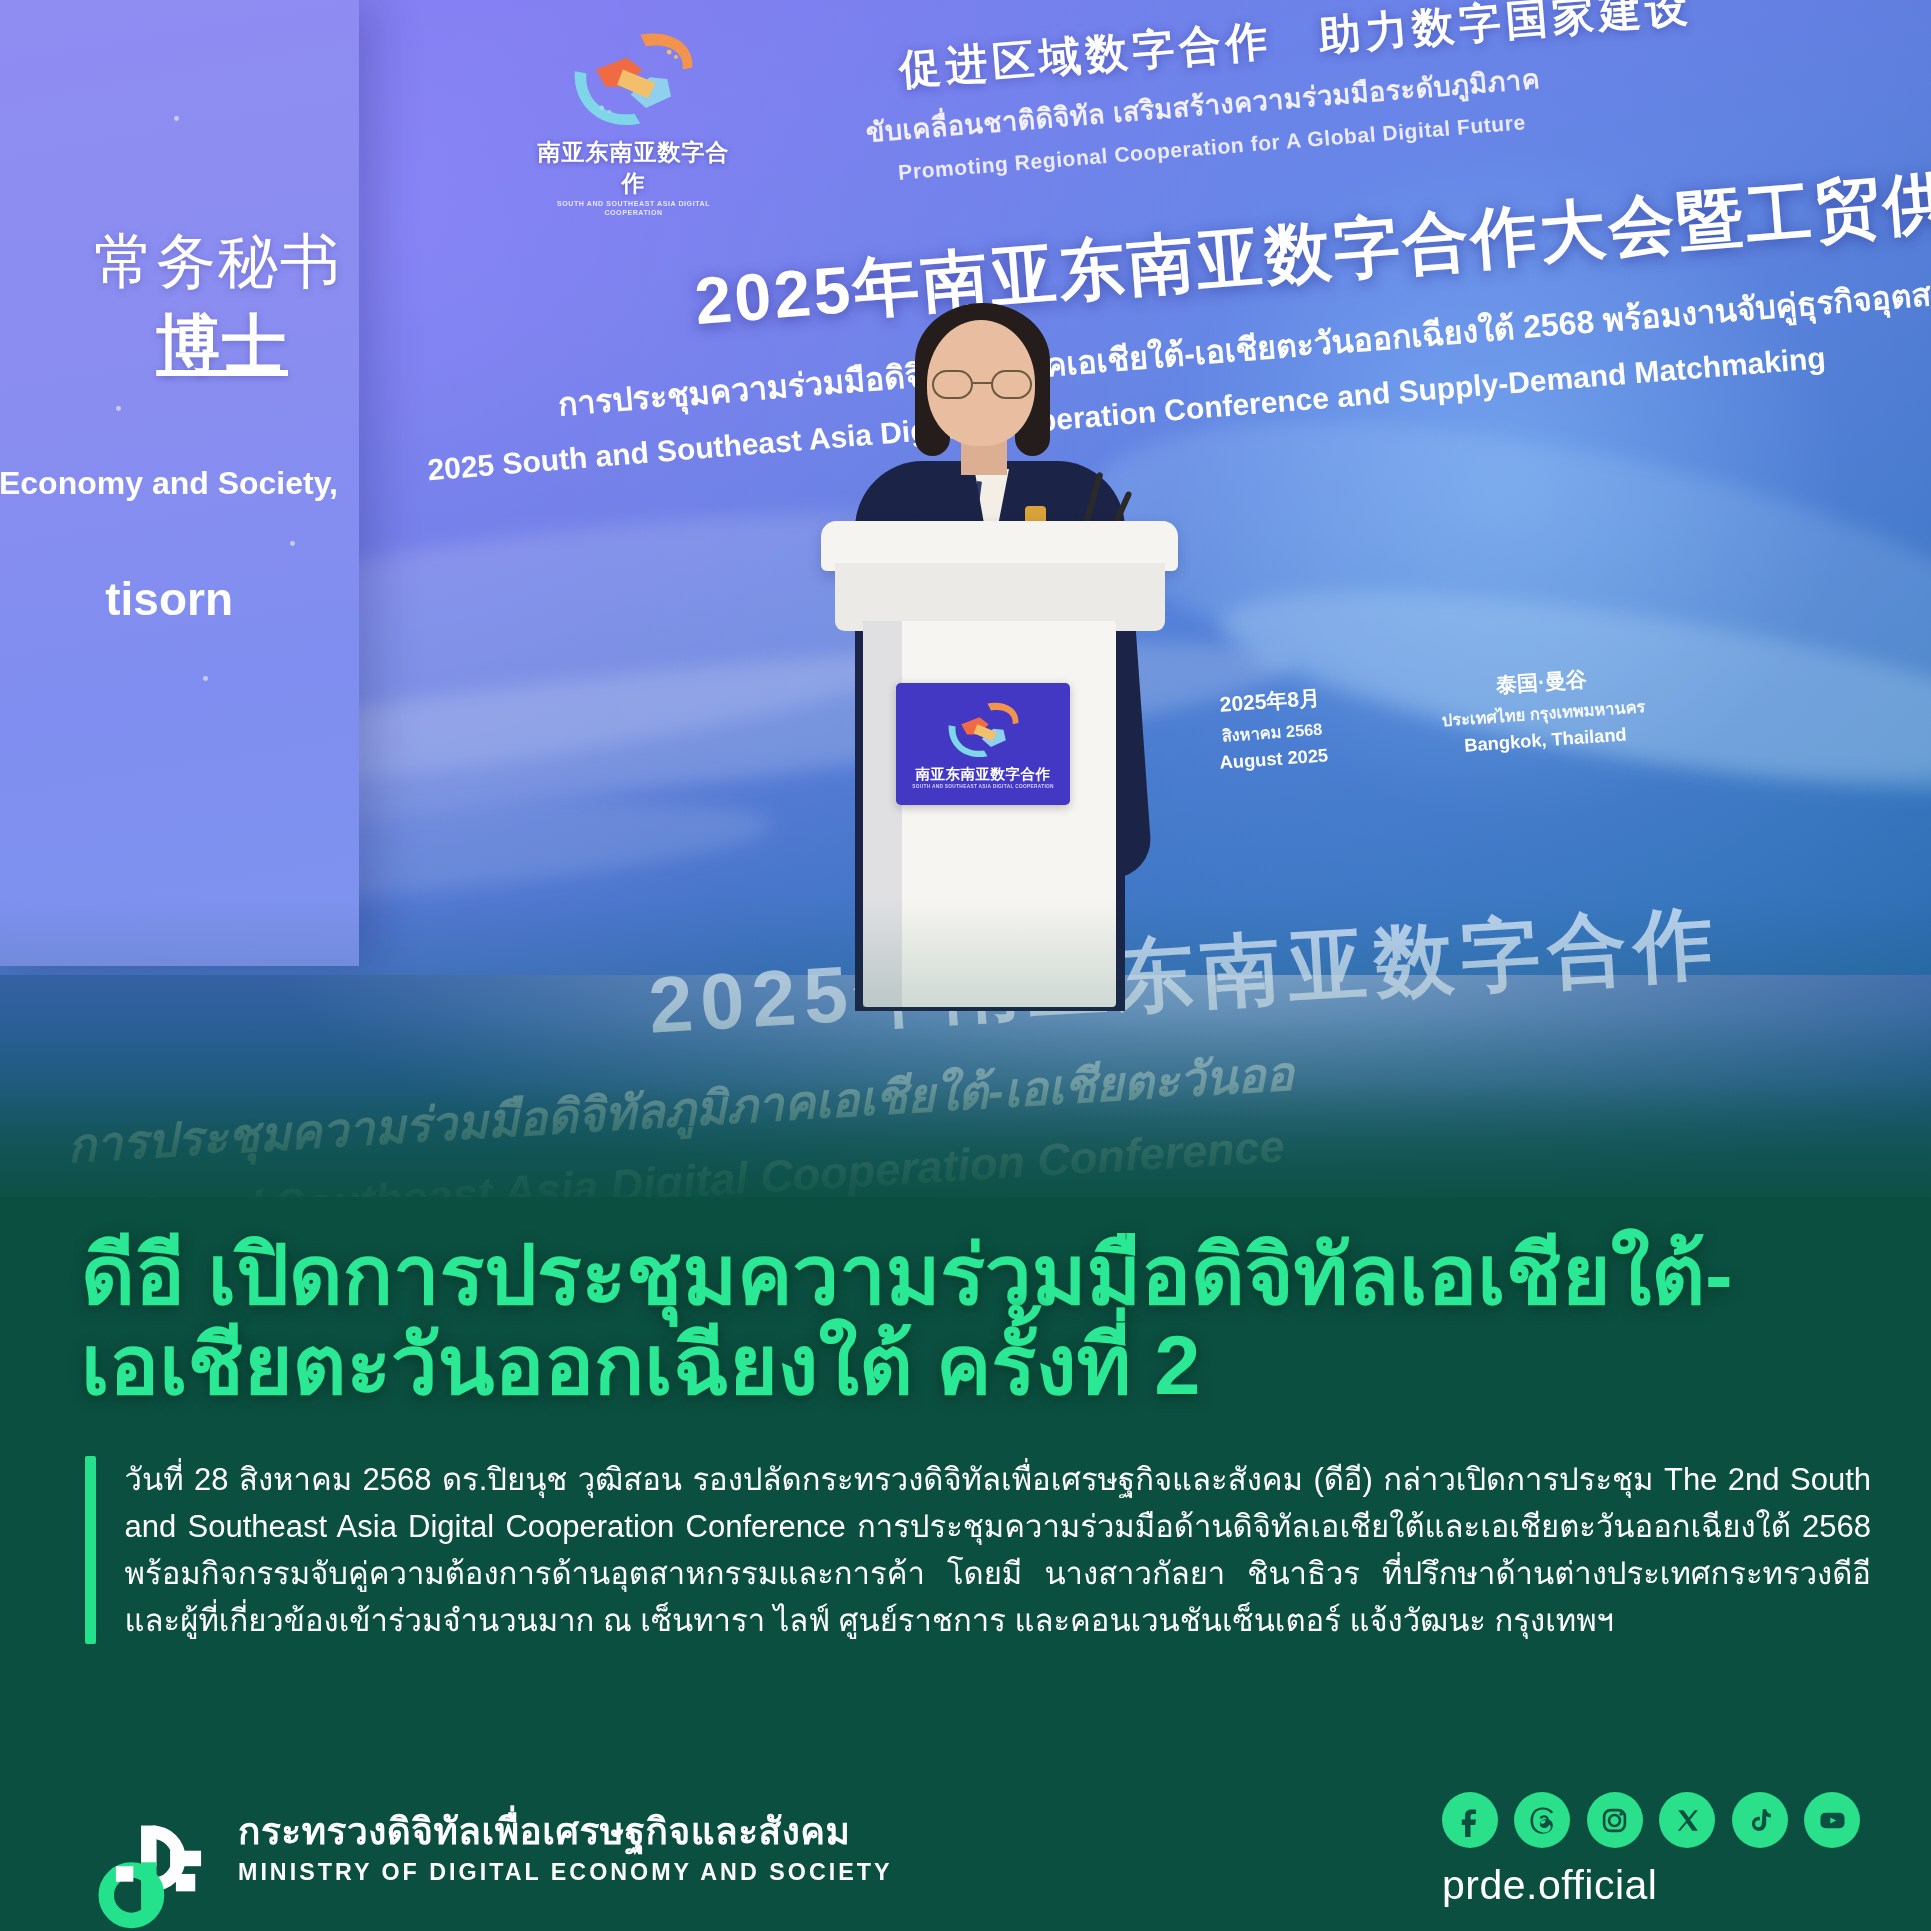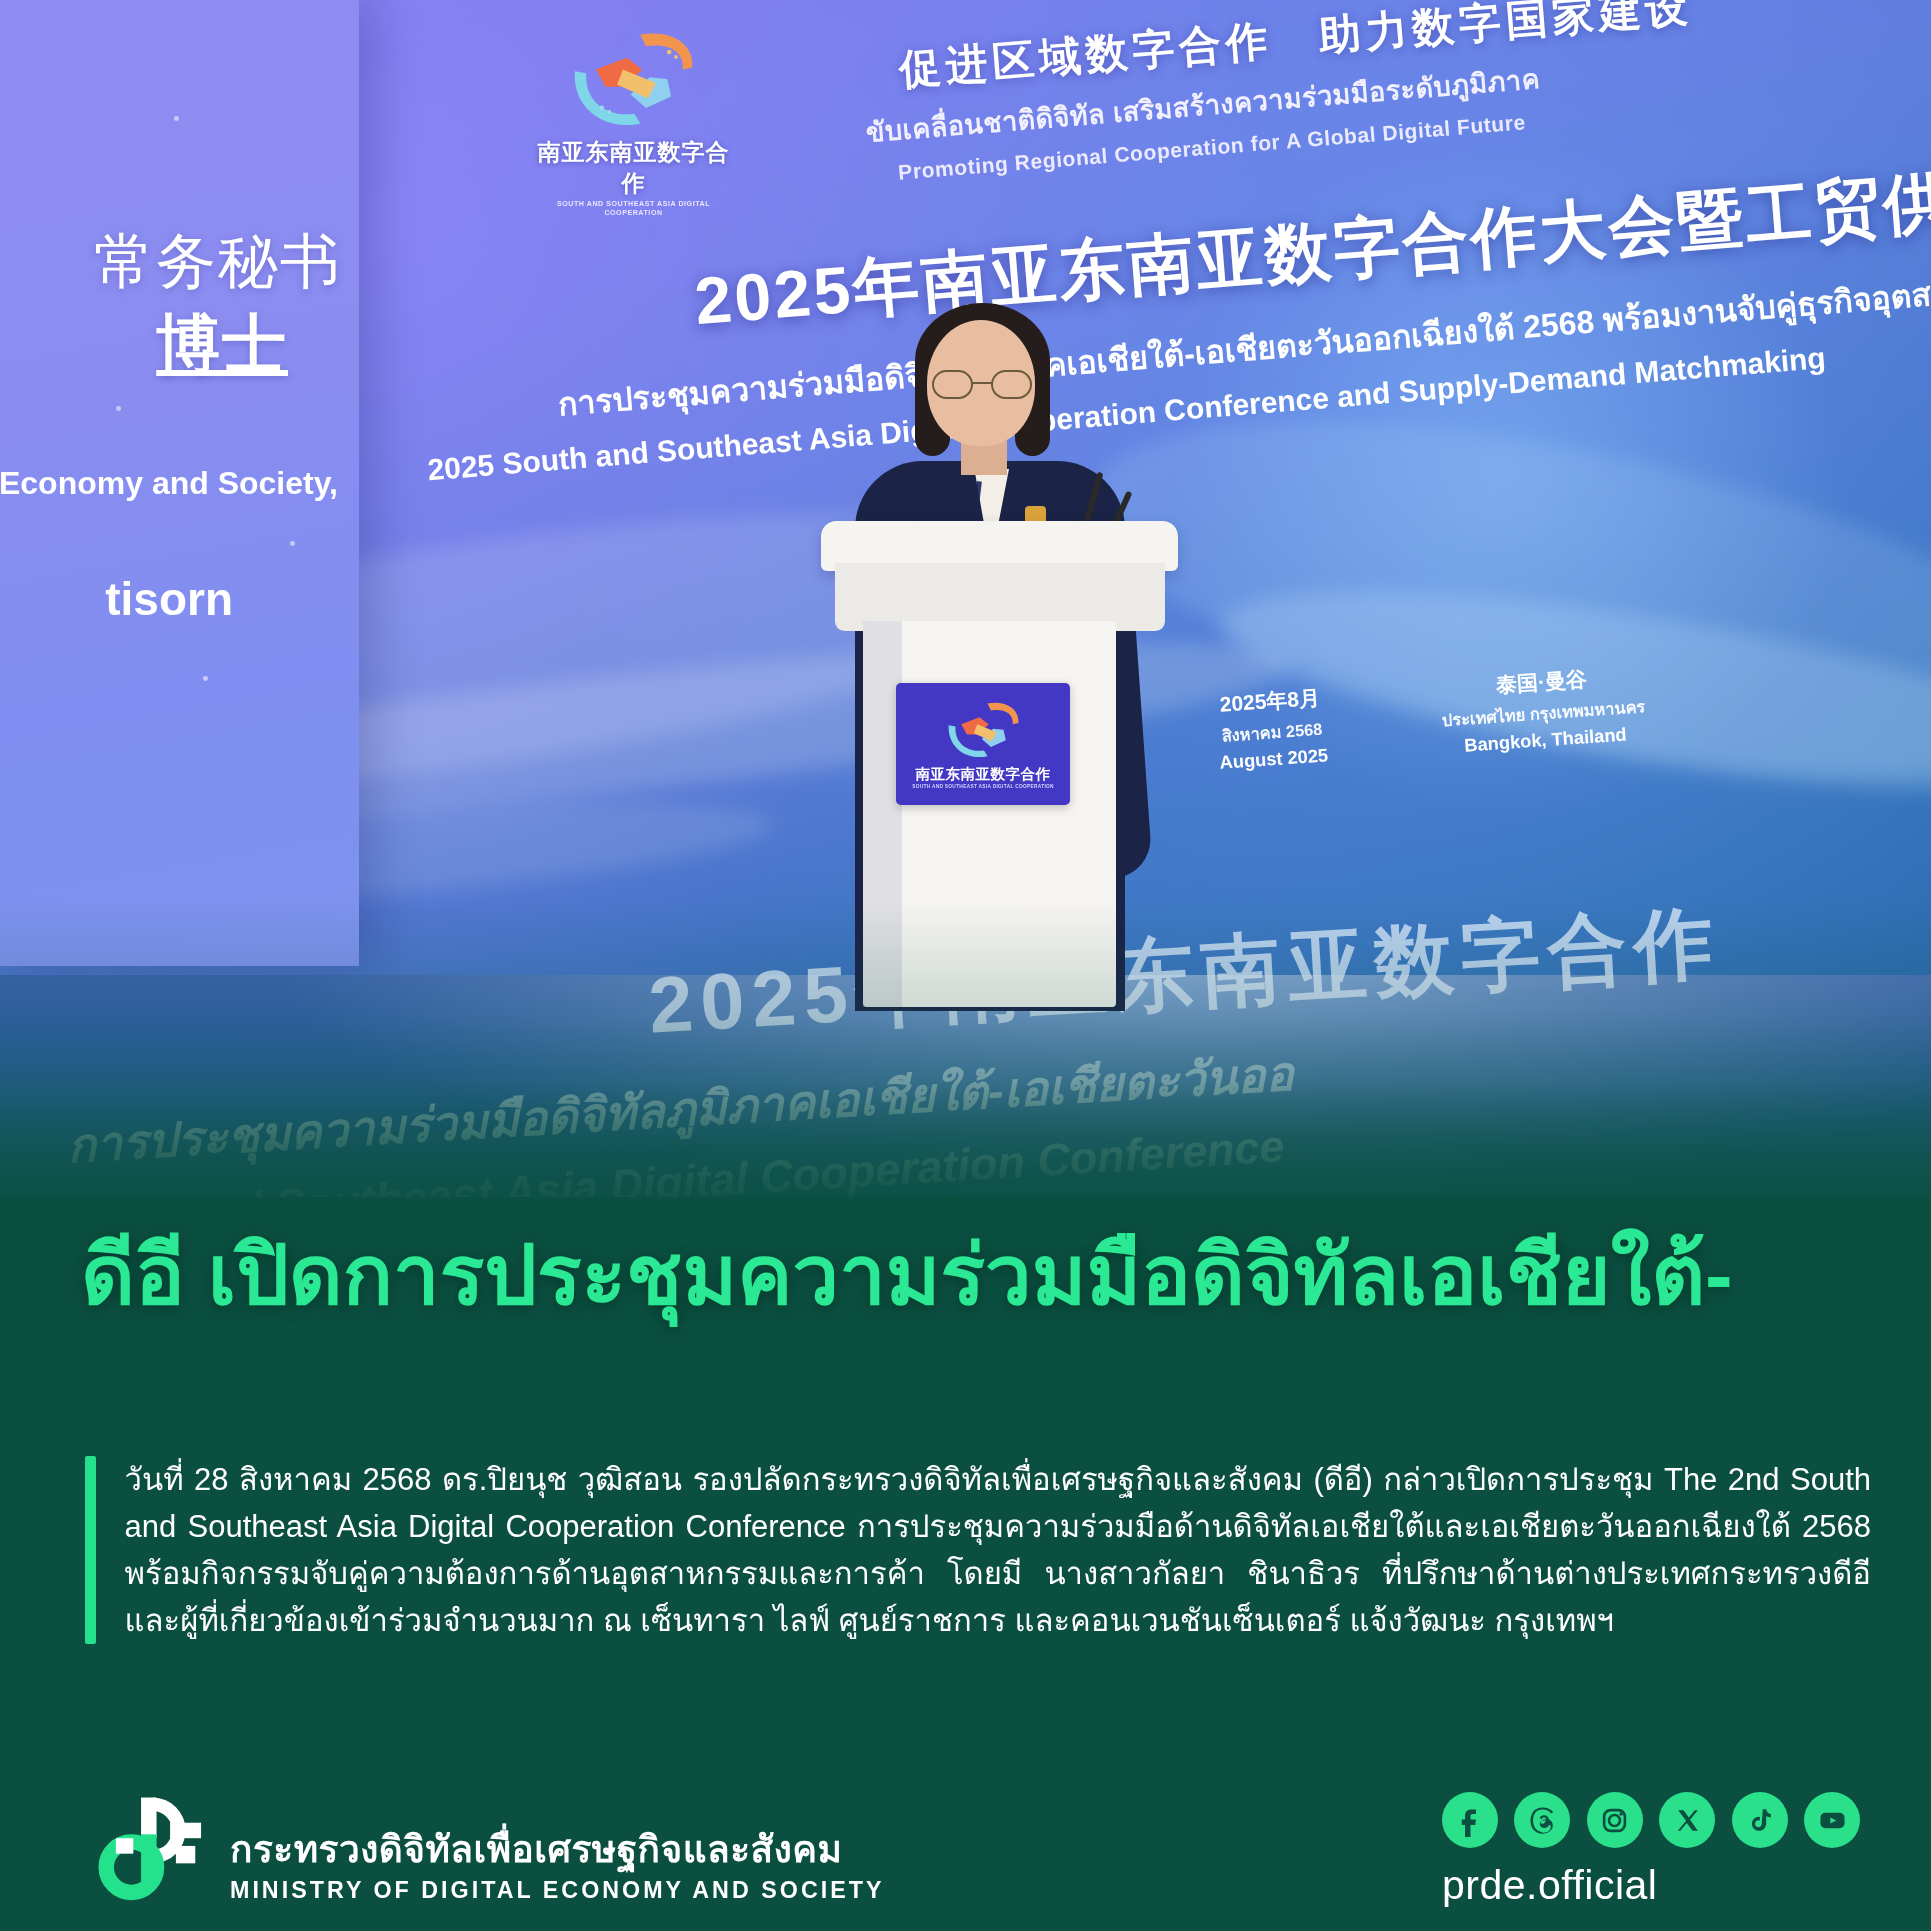--- a/index.html
+++ b/index.html
@@ -117,21 +117,21 @@
     font-size:83px; line-height:1.08; font-weight:800; color:#2BE894;
     letter-spacing:0px; text-shadow:0 2.9px 13.5px rgba(0,40,28,.55);
   }
 
   #body-block { position:absolute; left:85px; top:1456px; width:1786px; display:flex; gap:29px; z-index:6;}
   #accent-bar { width:10.6px; background:#24E18C; border-radius:1.9px; flex:0 0 10.6px; }
   #body-text { font-size:31px; line-height:1.52; color:#ffffff; text-align:justify; font-weight:400; }
 
   
   #footer { position:absolute; left:0; top:1781px; width:1931px; height:150px; }
-  #des-logo { position:absolute; left:81px; top:3px; display:flex; align-items:flex-end; gap:25px; }
+  #des-logo { position:absolute; left:81px; top:31px; display:flex; align-items:flex-start; gap:33px; }
   .des-mark { position:relative; width:124px; height:120px; }
   .des-name-th { font-size:37px; font-weight:700; color:#ffffff; letter-spacing:0.5px; line-height:1.1;}
   .des-name-en { font-size:24px; font-weight:700; color:#ffffff; letter-spacing:3.1px; margin-top:5.8px; transform:scaleX(.97); transform-origin:left;}
 
   #social { position:absolute; right:71px; top:11px; }
   #social .icons { display:flex; gap:16.4px; justify-content:flex-end; }
   .sbtn { width:56px; height:56px; border-radius:50%; background:#2BE08A; display:flex; align-items:center; justify-content:center; }
   #handle { margin-top:13.5px; font-size:41px; color:#ffffff; font-weight:400; letter-spacing:0.5px; }
 </style>
 </head>
@@ -249,20 +249,21 @@
       </div>
     </div>
 
     <div id="fade"></div>
   </div>
 
   <div id="green"></div>
 
   <div id="headline">
     <div class="hl">ดีอี  เปิดการประชุมความร่วมมือดิจิทัลเอเชียใต้-</div>
+    <div class="hl">เอเชียตะวันออกเฉียงใต้ ครั้งที่ 2</div>
   </div>
 
   <div id="body-block">
     <div id="accent-bar"></div>
     <div id="body-text">วันที่ 28 สิงหาคม 2568 ดร.ปิยนุช วุฒิสอน รองปลัดกระทรวงดิจิทัลเพื่อเศรษฐกิจและสังคม (ดีอี) กล่าวเปิดการประชุม The 2nd South and Southeast Asia Digital Cooperation Conference การประชุมความร่วมมือด้านดิจิทัลเอเชียใต้และเอเชียตะวันออกเฉียงใต้ 2568 พร้อมกิจกรรมจับคู่ความต้องการด้านอุตสาหกรรมและการค้า โดยมี นางสาวกัลยา ชินาธิวร ที่ปรึกษาด้านต่างประเทศกระทรวงดีอี  และผู้ที่เกี่ยวข้องเข้าร่วมจำนวนมาก  ณ  เซ็นทารา  ไลฟ์  ศูนย์ราชการ  และคอนเวนชันเซ็นเตอร์ แจ้งวัฒนะ กรุงเทพฯ</div>
   </div>
 
   <div id="footer">
 
     <div id="des-logo">

